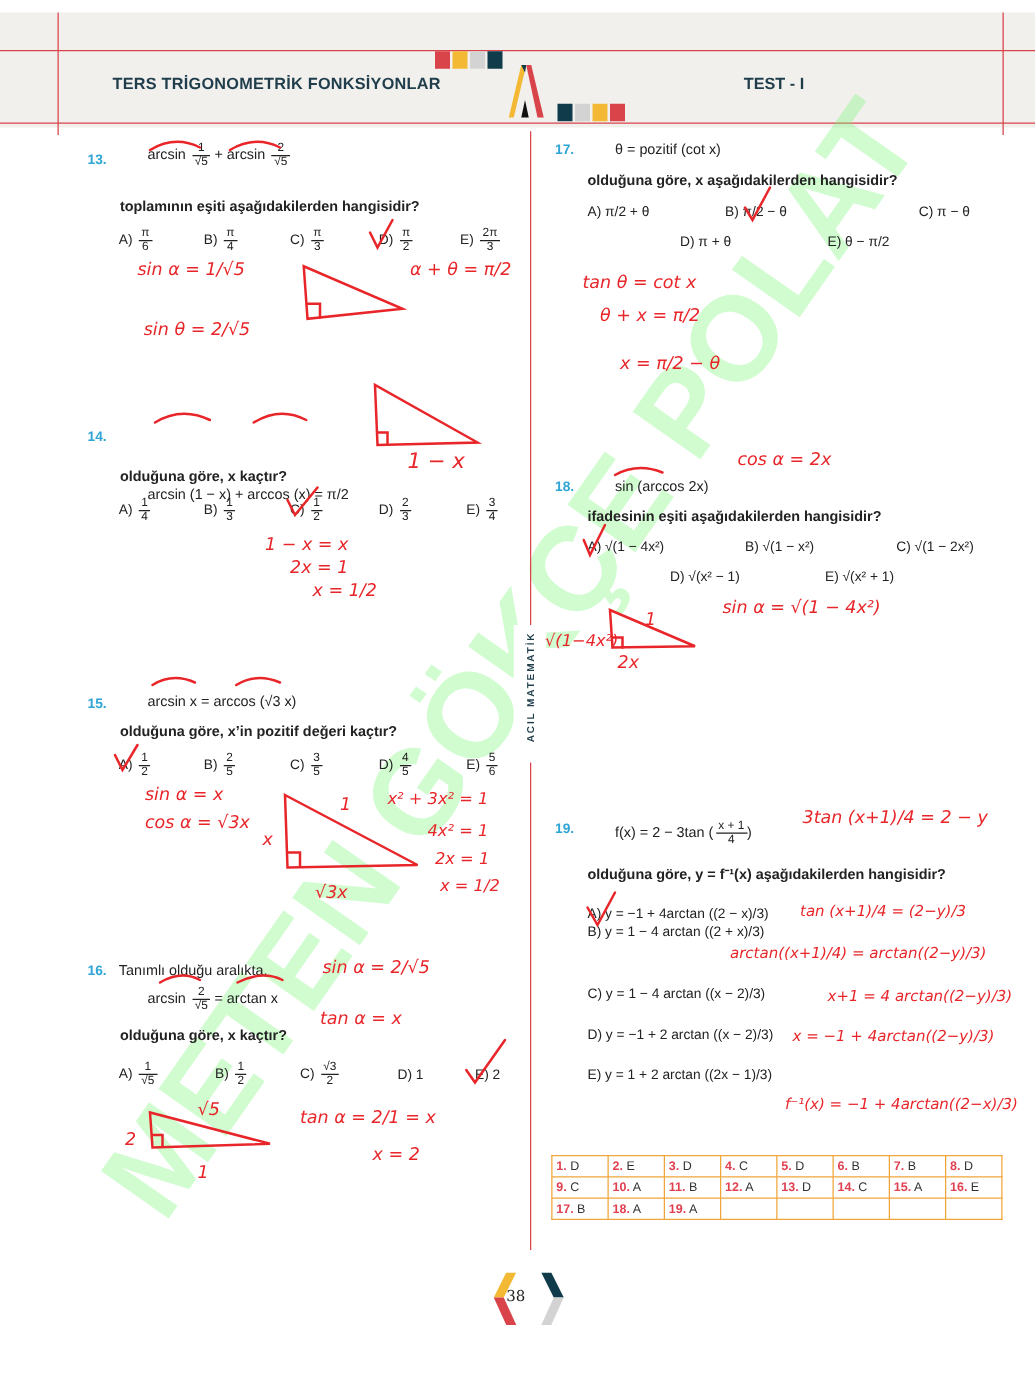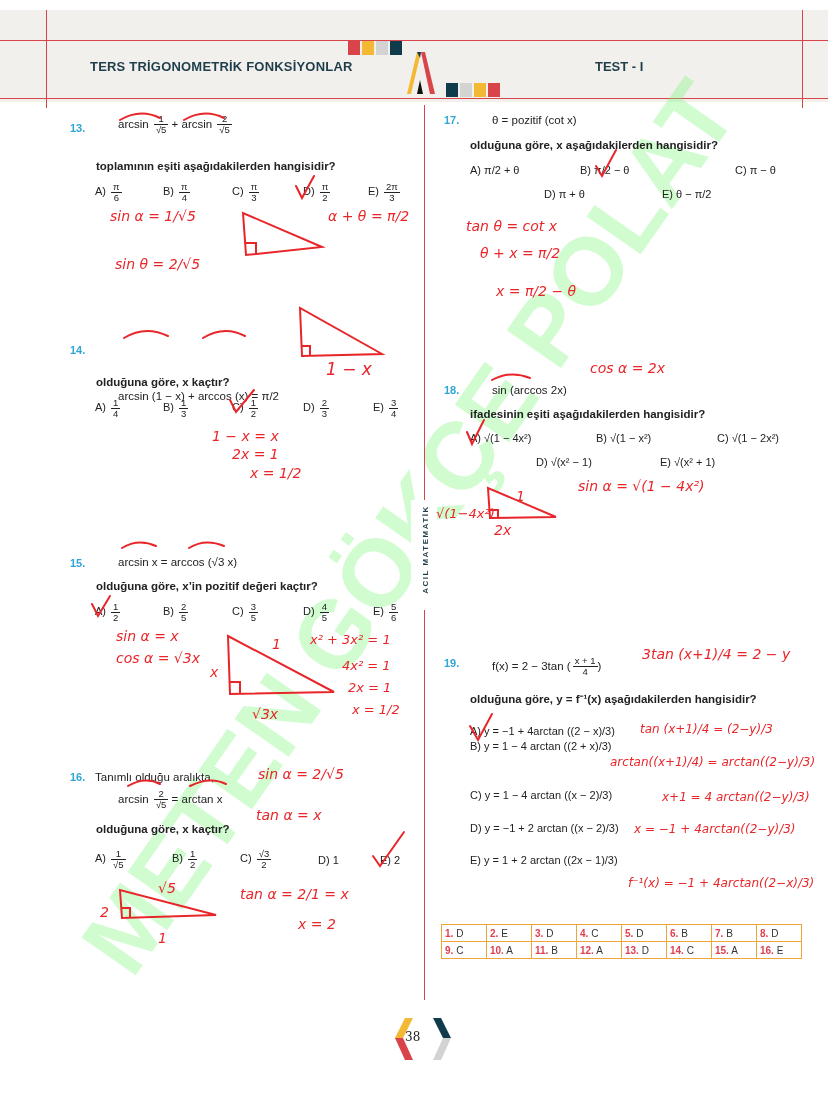--- a/index.html
+++ b/index.html
@@ -166,21 +166,21 @@
   <div class="qnum" style="left:444px;top:657px;">19.</div>
   <div class="txt" style="left:492px;top:656px;">f(x) = 2 − 3tan (<span class="frac"><span class="n">x + 1</span><span class="d">4</span></span>)</div>
   <div class="txt bold" style="left:470px;top:691px;">olduğuna göre, y = f⁻¹(x) aşağıdakilerden hangisidir?</div>
   <div class="opt" style="left:470px;top:725px;"><span>A)</span> <span>y = −1 + 4arctan ((2 − x)/3)</span></div>
   <div class="opt" style="left:470px;top:740px;"><span>B)</span> <span>y = 1 − 4 arctan ((2 + x)/3)</span></div>
   <div class="opt" style="left:470px;top:789px;"><span>C)</span> <span>y = 1 − 4 arctan ((x − 2)/3)</span></div>
   <div class="opt" style="left:470px;top:822px;"><span>D)</span> <span>y = −1 + 2 arctan ((x − 2)/3)</span></div>
   <div class="opt" style="left:470px;top:854px;"><span>E)</span> <span>y = 1 + 2 arctan ((2x − 1)/3)</span></div>
   <div class="hw" style="left:642px;top:646px;">3tan (x+1)/4 = 2 − y</div>
   <div class="hw" style="left:640px;top:722px;font-size:12px;">tan (x+1)/4 = (2−y)/3</div>
-  <div class="hw" style="left:584px;top:755px;font-size:12px;margin-left:26px;">arctan((x+1)/4) = arctan((2−y)/3)</div>
+  <div class="hw" style="left:584px;top:755px;font-size:12px;">arctan((x+1)/4) = arctan((2−y)/3)</div>
   <div class="hw" style="left:662px;top:790px;font-size:12px;">x+1 = 4 arctan((2−y)/3)</div>
   <div class="hw" style="left:634px;top:822px;font-size:12px;">x = −1 + 4arctan((2−y)/3)</div>
   <div class="hw" style="left:628px;top:876px;font-size:12px;">f⁻¹(x) = −1 + 4arctan((2−x)/3)</div>
 </div>
 
 <svg class="ov" width="828" height="1098">
   <g stroke="#e8262a" stroke-width="2" fill="none" stroke-linecap="round">
 
     <path d="M120,120 Q140,108 160,118"></path>
       <path d="M184,120 Q204,108 224,118"></path>
@@ -240,20 +240,30 @@
   <tr>
     <td><span class="k">9.</span> <span>C</span></td>
     <td><span class="k">10.</span> <span>A</span></td>
     <td><span class="k">11.</span> <span>B</span></td>
     <td><span class="k">12.</span> <span>A</span></td>
     <td><span class="k">13.</span> <span>D</span></td>
     <td><span class="k">14.</span> <span>C</span></td>
     <td><span class="k">15.</span> <span>A</span></td>
     <td><span class="k">16.</span> <span>E</span></td>
   </tr>
+  <tr>
+    <td><span class="k">17.</span> <span>B</span></td>
+    <td><span class="k">18.</span> <span>A</span></td>
+    <td><span class="k">19.</span> <span>A</span></td>
+    <td></td>
+    <td></td>
+    <td></td>
+    <td></td>
+    <td></td>
+  </tr>
 </tbody>
   </table>
 
 <svg style="position:absolute;left:393px;top:1018px;" width="60" height="44" viewBox="0 0 60 44">
   <polygon points="12,0 20,0 10,20 2,20" fill="#f4b934"></polygon>
   <polygon points="2,20 10,20 20,42 12,42" fill="#d9434a"></polygon>
   <polygon points="40,0 48,0 58,20 50,20" fill="#0f3b4b"></polygon>
   <polygon points="50,20 58,20 48,42 40,42" fill="#d3d3d3"></polygon>
 </svg>
 <div class="page-num">38</div>

